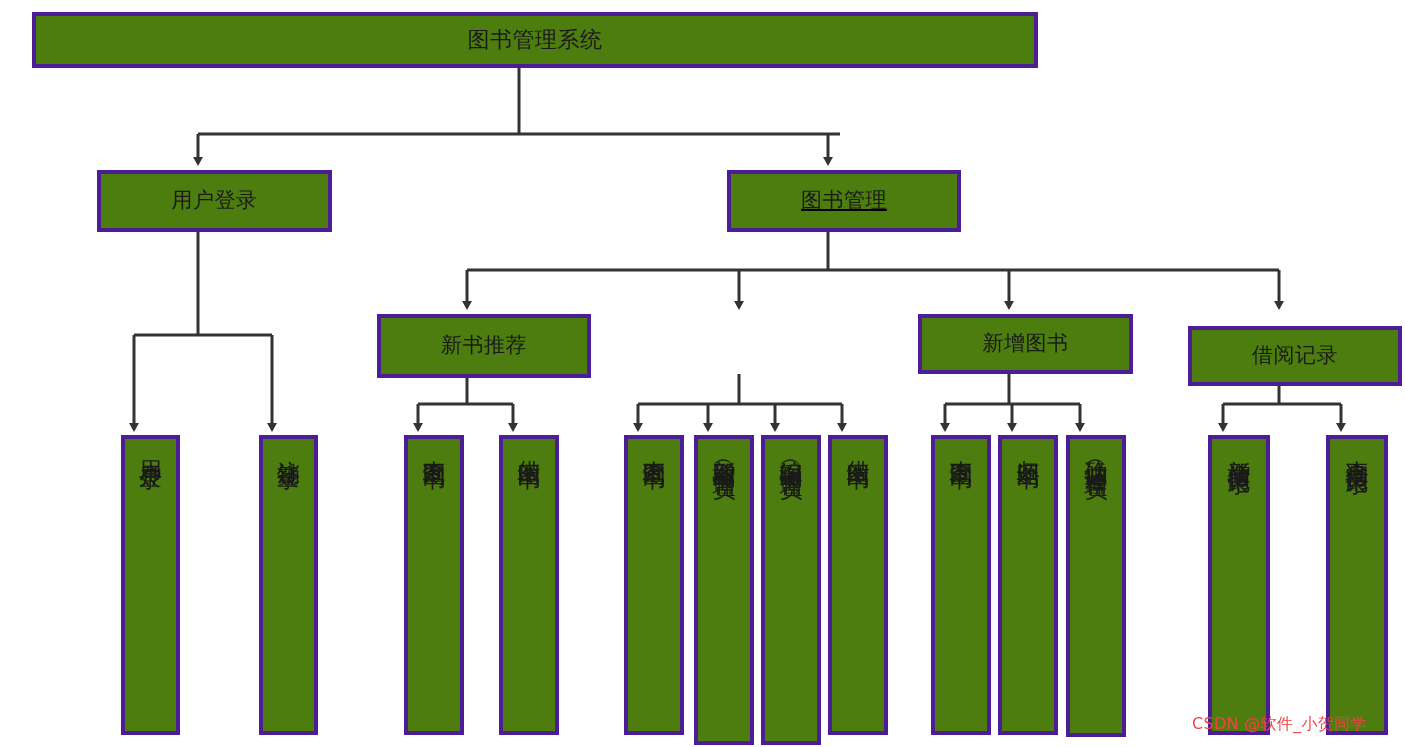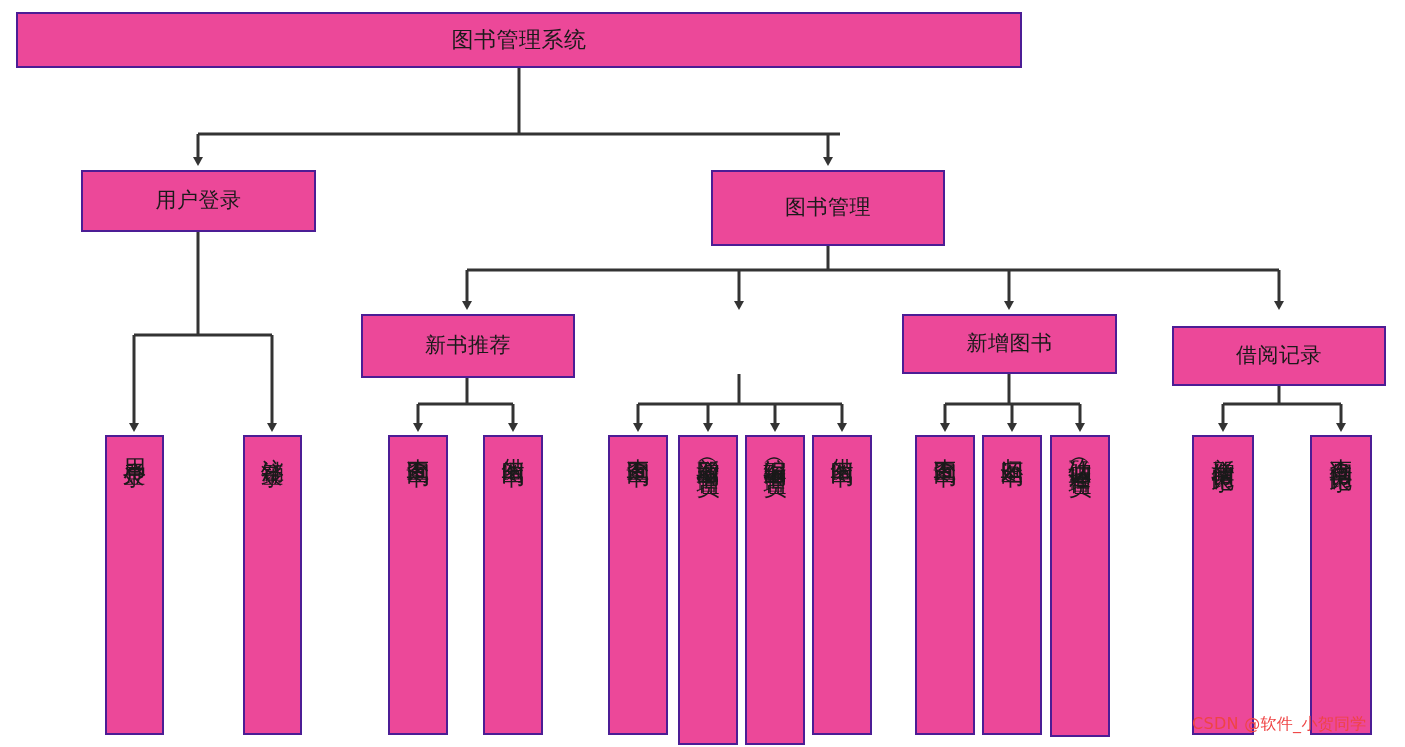--- a/index.html
+++ b/index.html
@@ -21,25 +21,26 @@
   #diagram-svg {
     position: absolute;
     top: 0;
     left: 0;
     width: 1405px;
     height: 747px;
   }
   .node-box {
     position: absolute;
     box-sizing: border-box;
-    border: 2px solid #4c1d95;
-    background: #ec4899;
+    border: 4px solid #4c1d95;
+    background: #4d7c0f;
     display: flex;
     align-items: center;
     justify-content: center;
+    margin-left: 16px;
   }
   .node-label {
     color: #1a1a1a;
     text-align: center;
     line-height: 1.22;
     white-space: nowrap;
   }
   .node-box.horiz .node-label {
     font-size: 21px;
     letter-spacing: 0.5px;
@@ -125,21 +126,21 @@
     </g>
   </svg>
 
   <div class="node-box horiz" id="root-node" style="left:16px; top:12px; width:1006px; height:56px;">
     <span class="node-label">图书管理系统</span>
   </div>
 
   <div class="node-box horiz" style="left:81px; top:170px; width:235px; height:62px;">
     <span class="node-label">用户登录</span>
   </div>
-  <div class="node-box horiz" style="left:711px; top:170px; width:234px; height:76px;">
+  <div class="node-box horiz" style="left:711px; top:170px; width:234px; height:62px;text-decoration:underline;">
     <span class="node-label">图书管理</span>
   </div>
 
   <div class="node-box horiz" style="left:361px; top:314px; width:214px; height:64px;">
     <span class="node-label">新书推荐</span>
   </div>
   <div class="node-box horiz" style="left:902px; top:314px; width:215px; height:60px;">
     <span class="node-label">新增图书</span>
   </div>
   <div class="node-box horiz" style="left:1172px; top:326px; width:214px; height:60px;">

